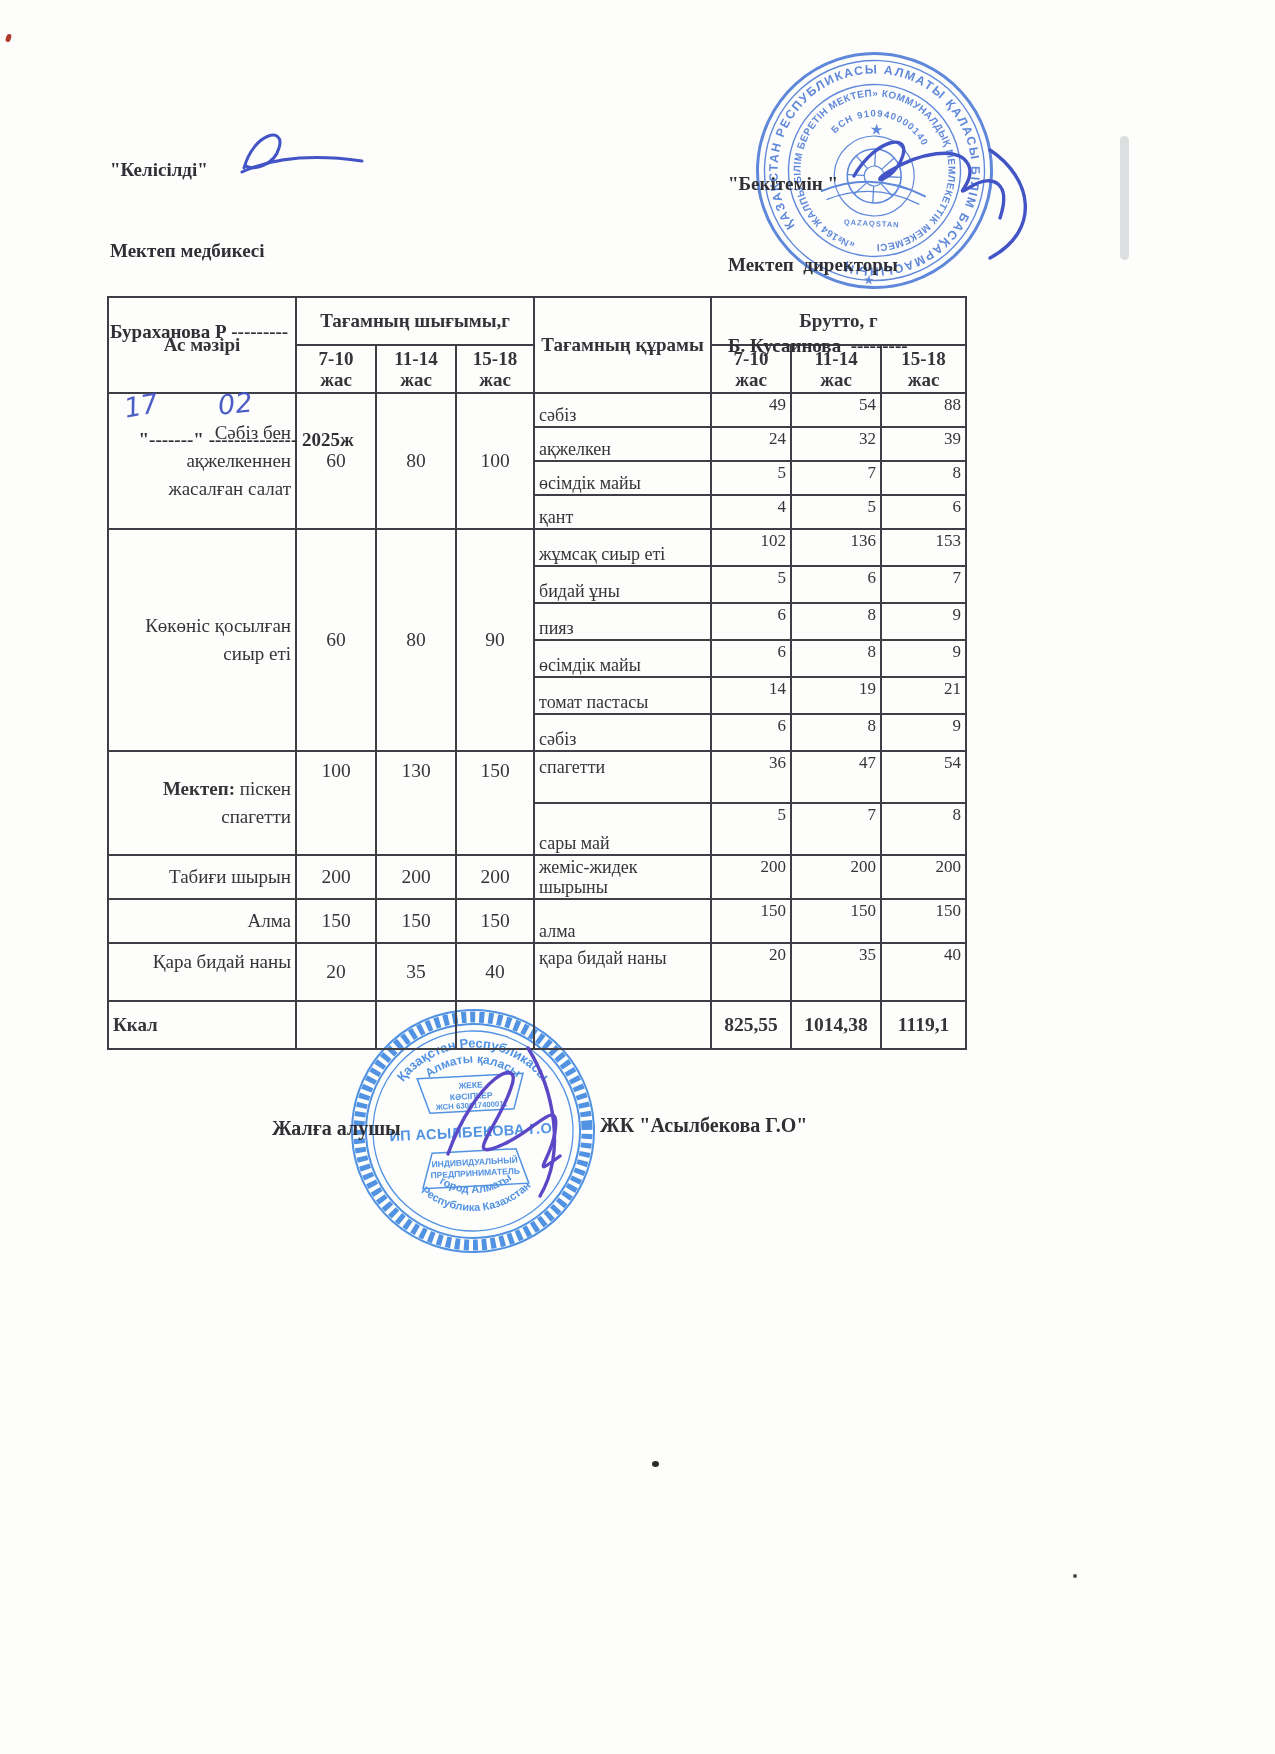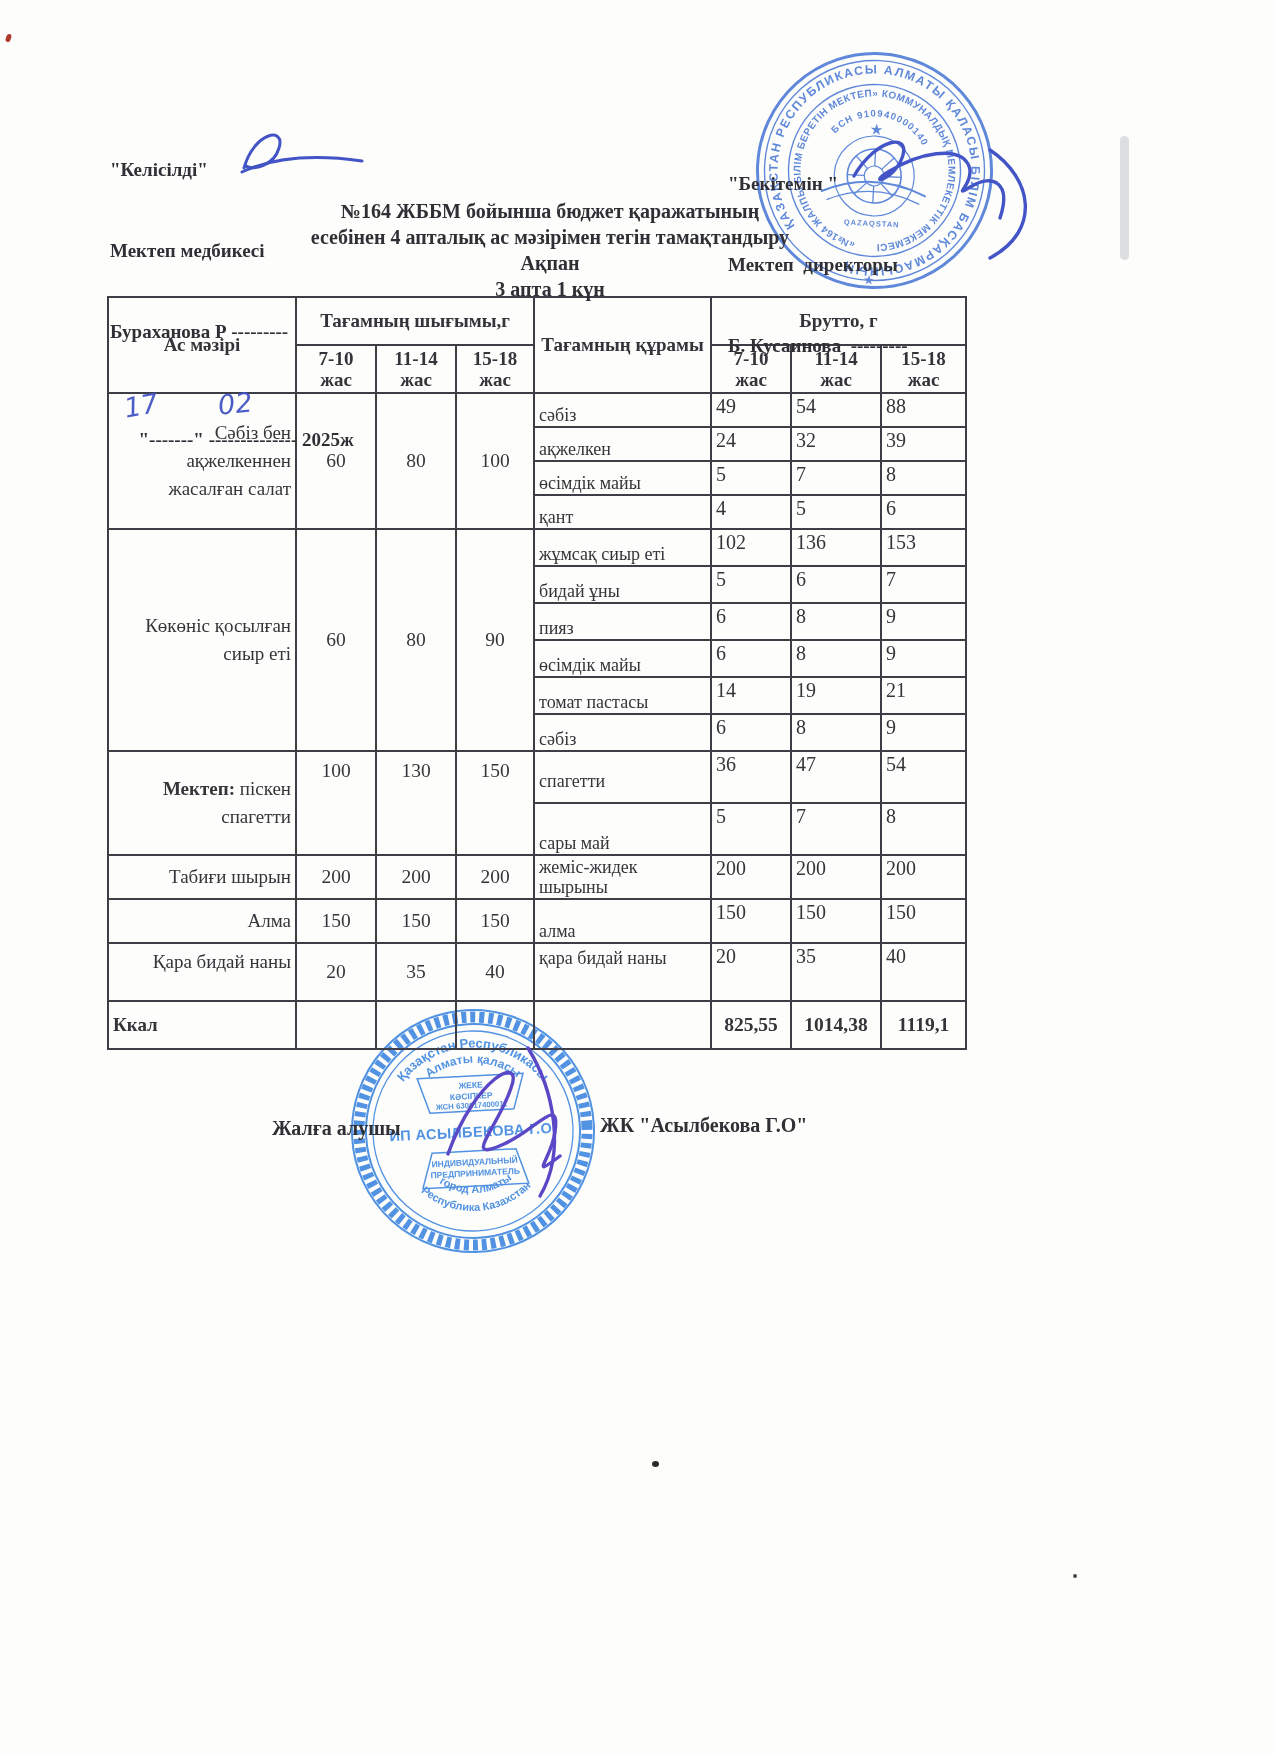--- a/index.html
+++ b/index.html
@@ -38,21 +38,21 @@
   }
   table.menu td{
     border:2px solid var(--table-border,#3e3e46);
     padding:1px 4px;overflow:hidden;
   }
   td.hc{font-weight:bold;text-align:center;vertical-align:middle;font-size:19px;margin-left:12px;}
   td.age div{line-height:21px;}
   td.dish{vertical-align:middle;text-align:right;padding-left:6px;line-height:28px;font-size:19px;white-space:normal;margin-top:14px;}
   td.out{text-align:center;vertical-align:middle;font-size:19.5px;margin-top:32px;}
   td.ing{vertical-align:bottom;text-align:left;padding:2px 2px 4px 7px;font-size:18px;line-height:20px;}
-  td.num{text-align:left;vertical-align:top;padding-top:2px;font-size:20px;}
+  td.num{text-align:right;vertical-align:top;padding-top:2px;font-size:17px;}
   td.kcal-label{font-weight:bold;vertical-align:middle;padding-left:6px;}
   td.kcal-num{font-weight:bold;text-align:center;vertical-align:middle;font-size:19.5px;}
   .bold-prefix{font-weight:bold;}
 
   
   .stamp{position:absolute;font-family:"Liberation Sans",sans-serif;}
   .stamp-top{left:752px;top:48px;width:245px;height:245px;color:var(--stamp-top-blue,#4b79d6);opacity:.88;z-index:1;transform:rotate(3deg);}
   .stamp-bottom{left:348px;top:1006px;width:250px;height:250px;color:var(--stamp-bottom-blue,#3f87e0);opacity:.9;z-index:1;transform:rotate(-3deg);}
   .stamp text{fill:currentColor;font-weight:bold;}
   .sig{position:absolute;z-index:4;}
@@ -139,26 +139,20 @@
     <div>"Бекітемін "</div>
     <div>Мектеп  директоры</div>
     <div>Б. Кусаинова  ---------</div>
   </div>
 
   <svg class="sig sig-director" viewBox="0 0 230 150">
     <path d="M14,52 C36,14 72,8 62,34 C54,56 26,62 48,48 C80,28 118,22 128,40 C138,58 108,76 132,62 C152,50 172,58 160,94"></path>
     <path d="M150,26 C192,54 202,106 150,134"></path>
   </svg>
 
-  <div class="title-block">
-    <div>№164 ЖББМ бойынша бюджет қаражатының</div>
-    <div>есебінен 4 апталық ас мәзірімен тегін тамақтандыру</div>
-    <div>Ақпан</div>
-    <div>3 апта 1 күн</div>
-  </div>
 
   <table class="menu">
     <colgroup>
       <col style="width:188px">
         <col style="width:80px">
         <col style="width:80px">
         <col style="width:78px">
       <col style="width:177px">
         <col style="width:80px">
         <col style="width:90px">
@@ -266,21 +260,21 @@
       <td class="num">6</td>
       <td class="num">8</td>
       <td class="num">9</td>
     </tr>
 
     <tr style="height:52px">
       <td class="dish" rowspan="2"><span class="bold-prefix">Мектеп:</span><span>  піскен спагетти</span></td>
       <td class="out" rowspan="2" style="vertical-align:top;padding-top:8px">100</td>
       <td class="out" rowspan="2" style="vertical-align:top;padding-top:8px">130</td>
       <td class="out" rowspan="2" style="vertical-align:top;padding-top:8px">150</td>
-      <td class="ing" style="vertical-align:top;padding-top:19px">спагетти</td>
+      <td class="ing" style="vertical-align:top;padding-top:5px">спагетти</td>
       <td class="num">36</td>
       <td class="num">47</td>
       <td class="num">54</td>
     </tr>
     <tr style="height:52px">
       <td class="ing">сары май</td>
       <td class="num">5</td>
       <td class="num">7</td>
       <td class="num">8</td>
     </tr>

